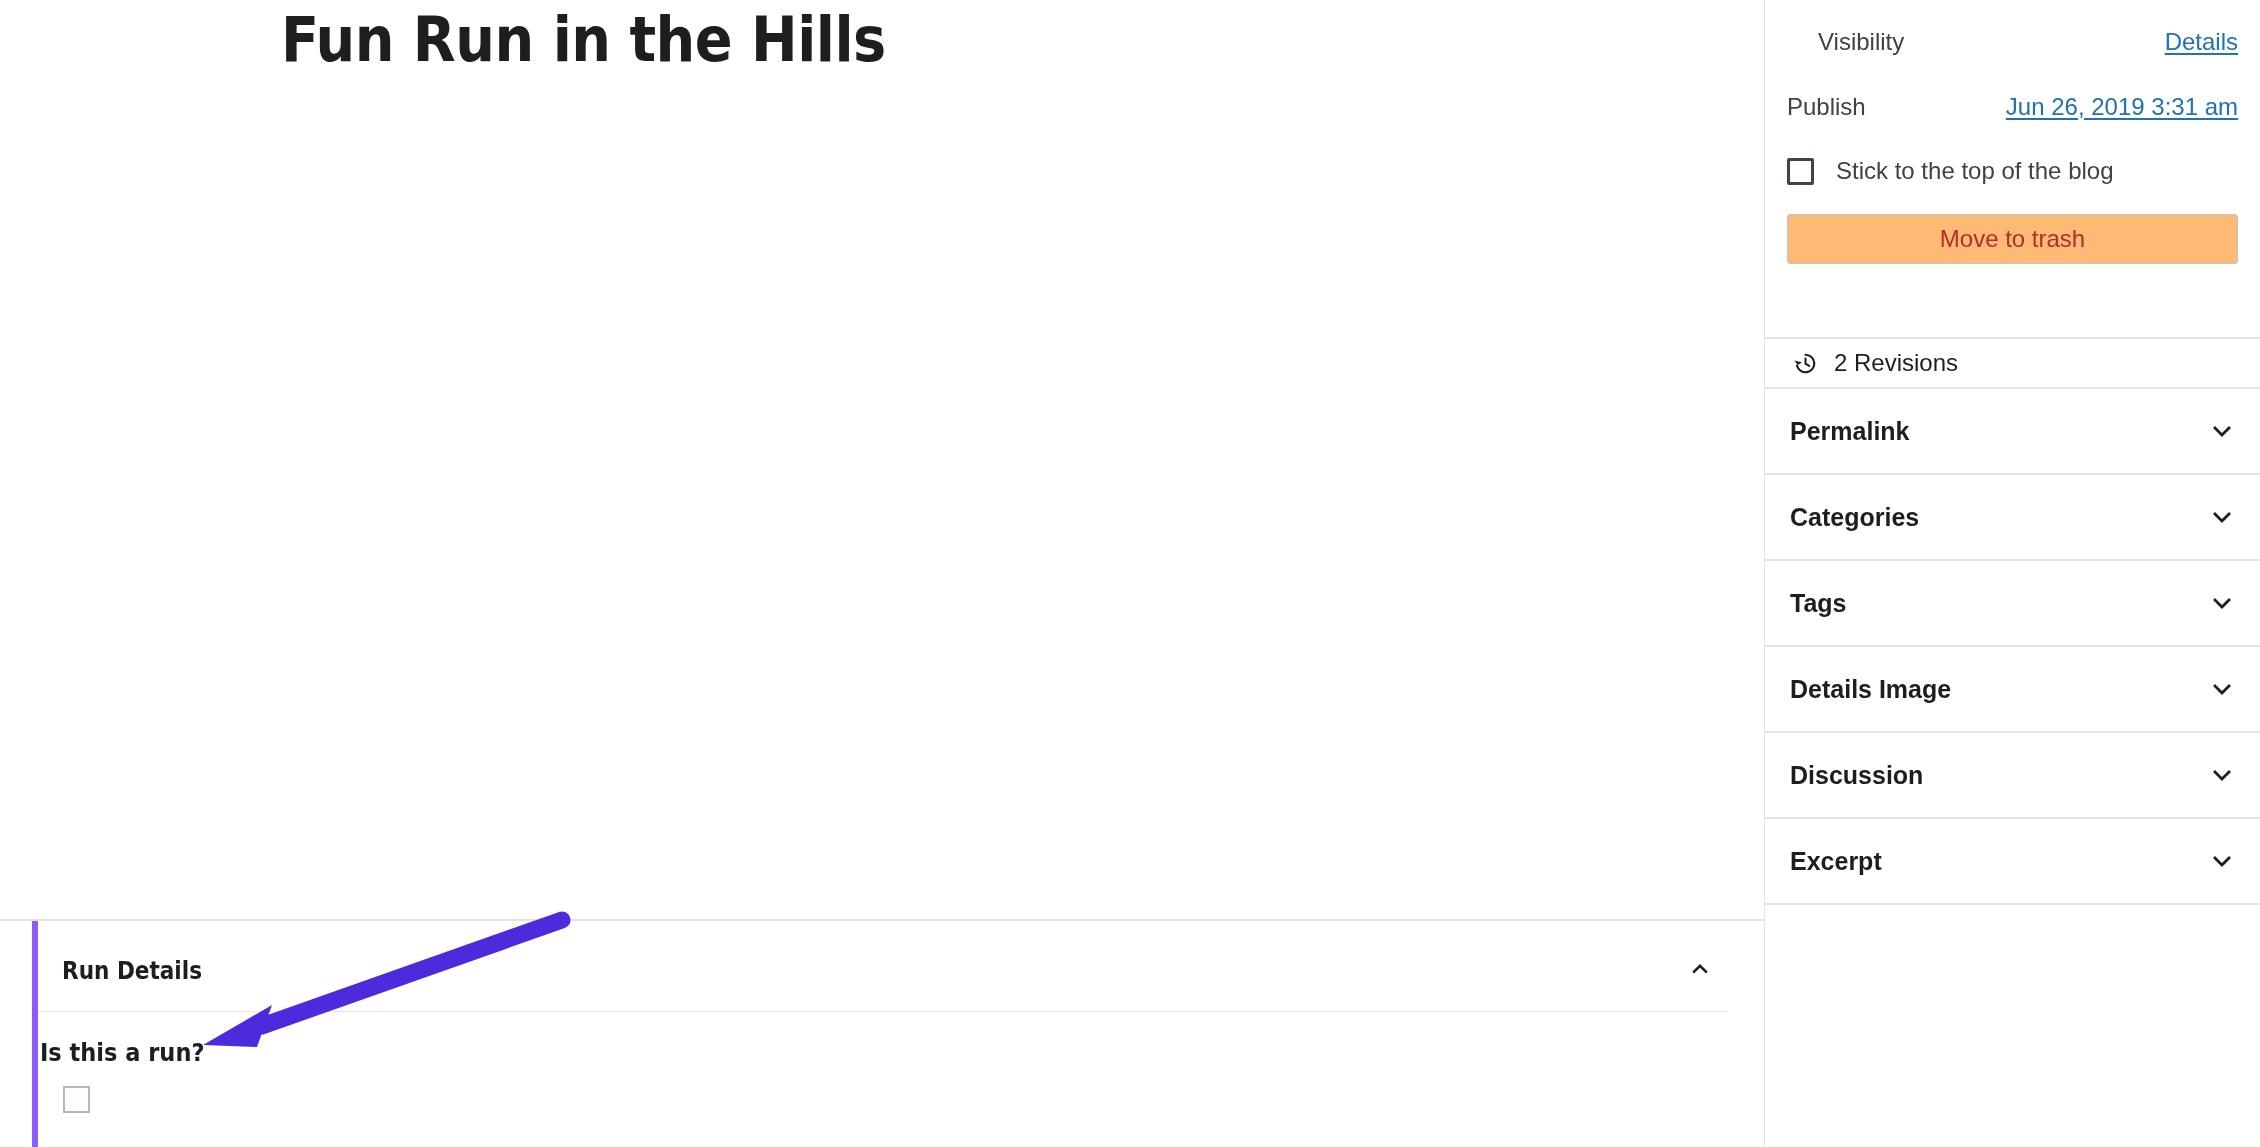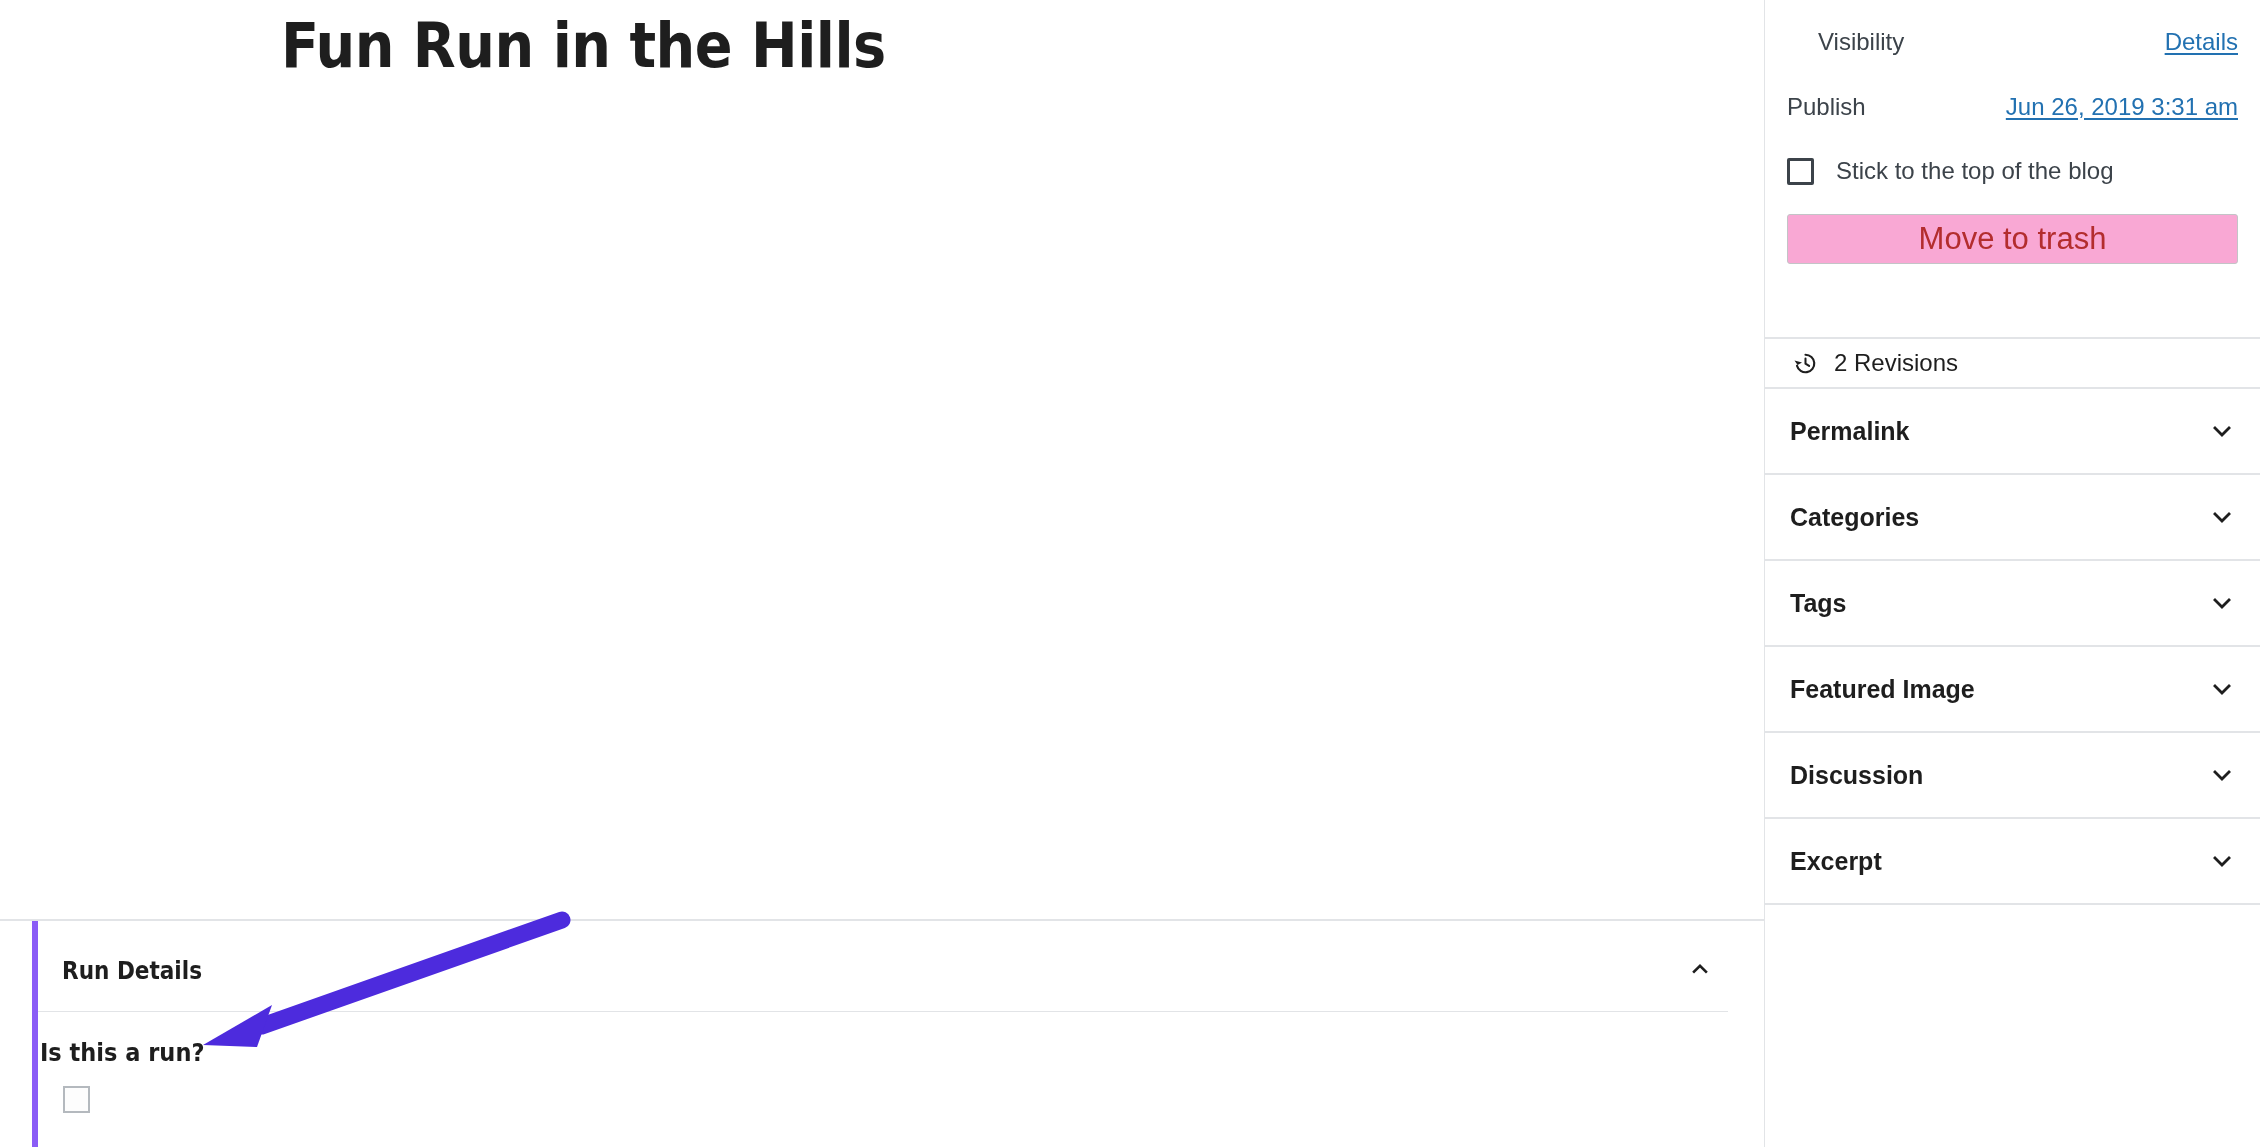--- a/index.html
+++ b/index.html
@@ -33,21 +33,21 @@
     position: absolute;
     left: 0; top: 0;
     width: 1764px;
     height: 919px;
     background: #ffffff;
   }
 
   #post-title {
     position: absolute;
     left: 281px;
-    top: 8px;
+    top: 2px;
     width: 1260px;
     font-family: "Liberation Sans Narrow", "DejaVu Sans Condensed", "Liberation Sans", sans-serif;
     font-size: 62px;
     line-height: 76px;
     font-weight: 700;
     letter-spacing: -0.5px;
     color: #1e1e1e;
     white-space: nowrap;
   }
 
@@ -216,25 +216,25 @@
     color: #3c434a;
     white-space: nowrap;
     font-family: "Liberation Sans", sans-serif;
   }
 
   #trash-button {
     display: block;
     width: 100%;
     height: 50px;
     margin-top: 20px;
-    background: #f9a8d4;
+    background: #fdba74;
     border: 1px solid #c3c4c7;
     border-radius: 3px;
     color: #b32d2e;
-    font-size: 31px;
+    font-size: 24px;
     font-family: "Liberation Sans", sans-serif;
     cursor: pointer;
     line-height: 48px;
     text-align: center;
   }
 
   
   #revisions-section {
     height: 50px;
     display: flex;
@@ -391,21 +391,21 @@
     <section class="sb-panel sb-divider">
       <span class="sb-panel-title">Tags</span>
       <span class="sb-panel-chevron">
         <svg width="28" height="28" viewBox="0 0 24 24" aria-hidden="true">
           <path d="M6 9.5 L12 15.5 L18 9.5" fill="none" stroke="#1e1e1e" stroke-width="2.4" stroke-linecap="square"></path>
         </svg>
       </span>
     </section>
 
     <section class="sb-panel sb-divider">
-      <span class="sb-panel-title">Featured Image</span>
+      <span class="sb-panel-title">Details Image</span>
       <span class="sb-panel-chevron">
         <svg width="28" height="28" viewBox="0 0 24 24" aria-hidden="true">
           <path d="M6 9.5 L12 15.5 L18 9.5" fill="none" stroke="#1e1e1e" stroke-width="2.4" stroke-linecap="square"></path>
         </svg>
       </span>
     </section>
 
     <section class="sb-panel sb-divider">
       <span class="sb-panel-title">Discussion</span>
       <span class="sb-panel-chevron">

